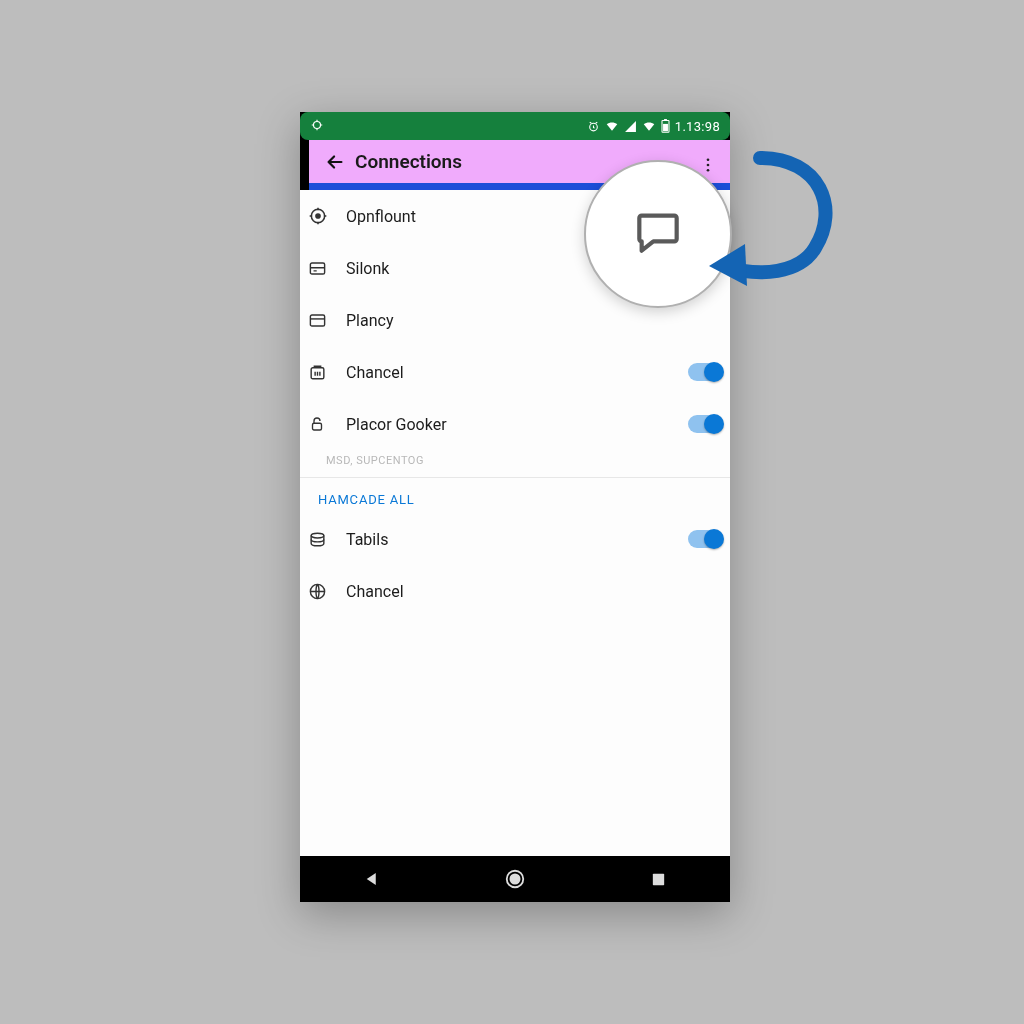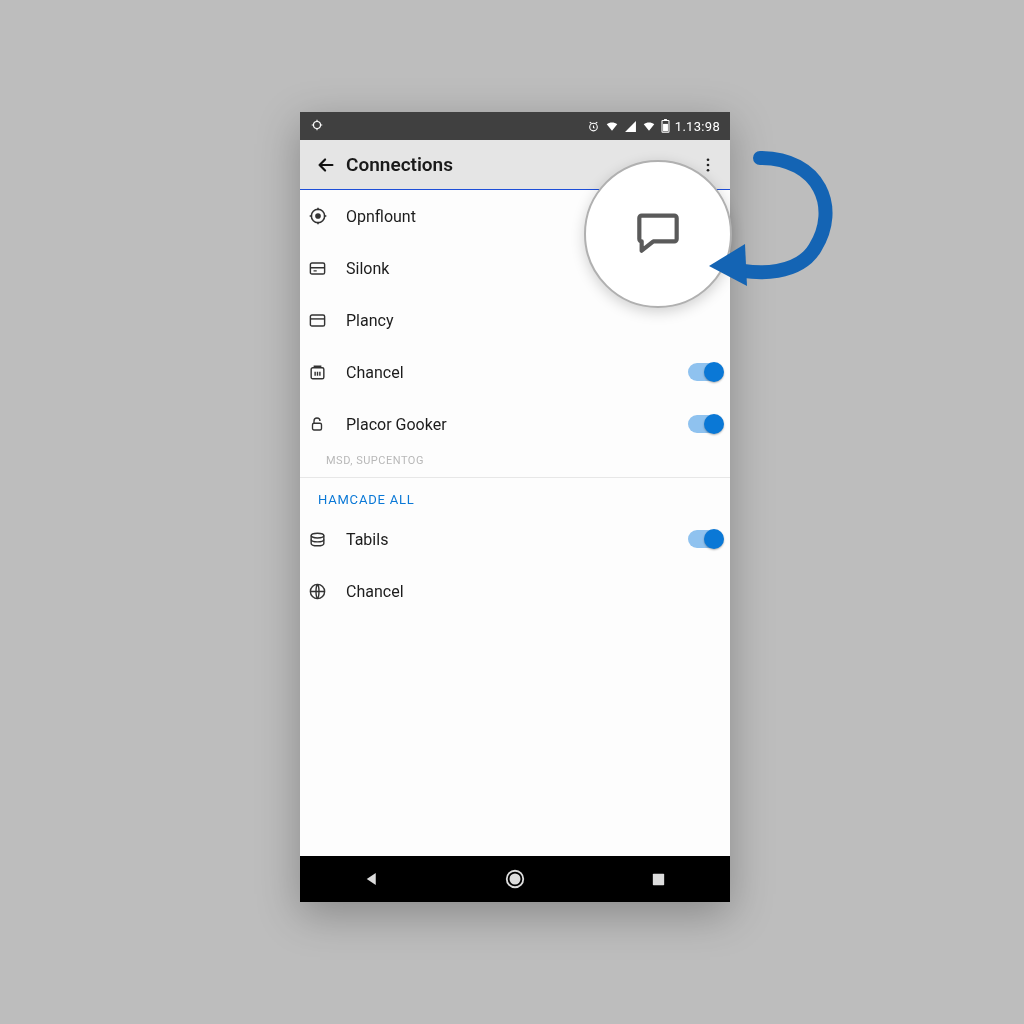--- a/index.html
+++ b/index.html
@@ -16,42 +16,44 @@
     left: 300px;
     top: 112px;
     width: 430px;
     height: 790px;
     background: #000;
     box-shadow: 0 12px 40px rgba(0,0,0,.28);
   }
   
   .statusbar {
     height: 28px;
-    background: #404040;
+    background: #15803d;
     color: #fff;
     display: flex;
     justify-content: space-between;
     align-items: center;
     padding: 0 10px;
     font-size: 12px;
+    border-radius: 8px;
   }
   .status-left { display:flex; align-items:center; gap:6px; }
   .status-right { display:flex; align-items:center; gap:5px; }
   .status-right svg { display:block; }
   .time { font-size: 13px; letter-spacing: .3px; }
 
   
   .appbar {
     height: 50px;
-    background: #e5e5e5;
+    background: #f0abfc;
     display:flex;
     align-items:center;
     padding: 0 8px;
-    border-bottom: 1px solid #1d4ed8;
+    border-bottom: 7px solid #1d4ed8;
     position: relative;
+    margin-left: 9px;
   }
   .back-btn {
     width: 36px; height:36px;
     display:flex; align-items:center; justify-content:center;
     cursor:pointer;
   }
   .appbar-title {
     font-size: 19px;
     font-weight: 600;
     color:#1a1a1a;

